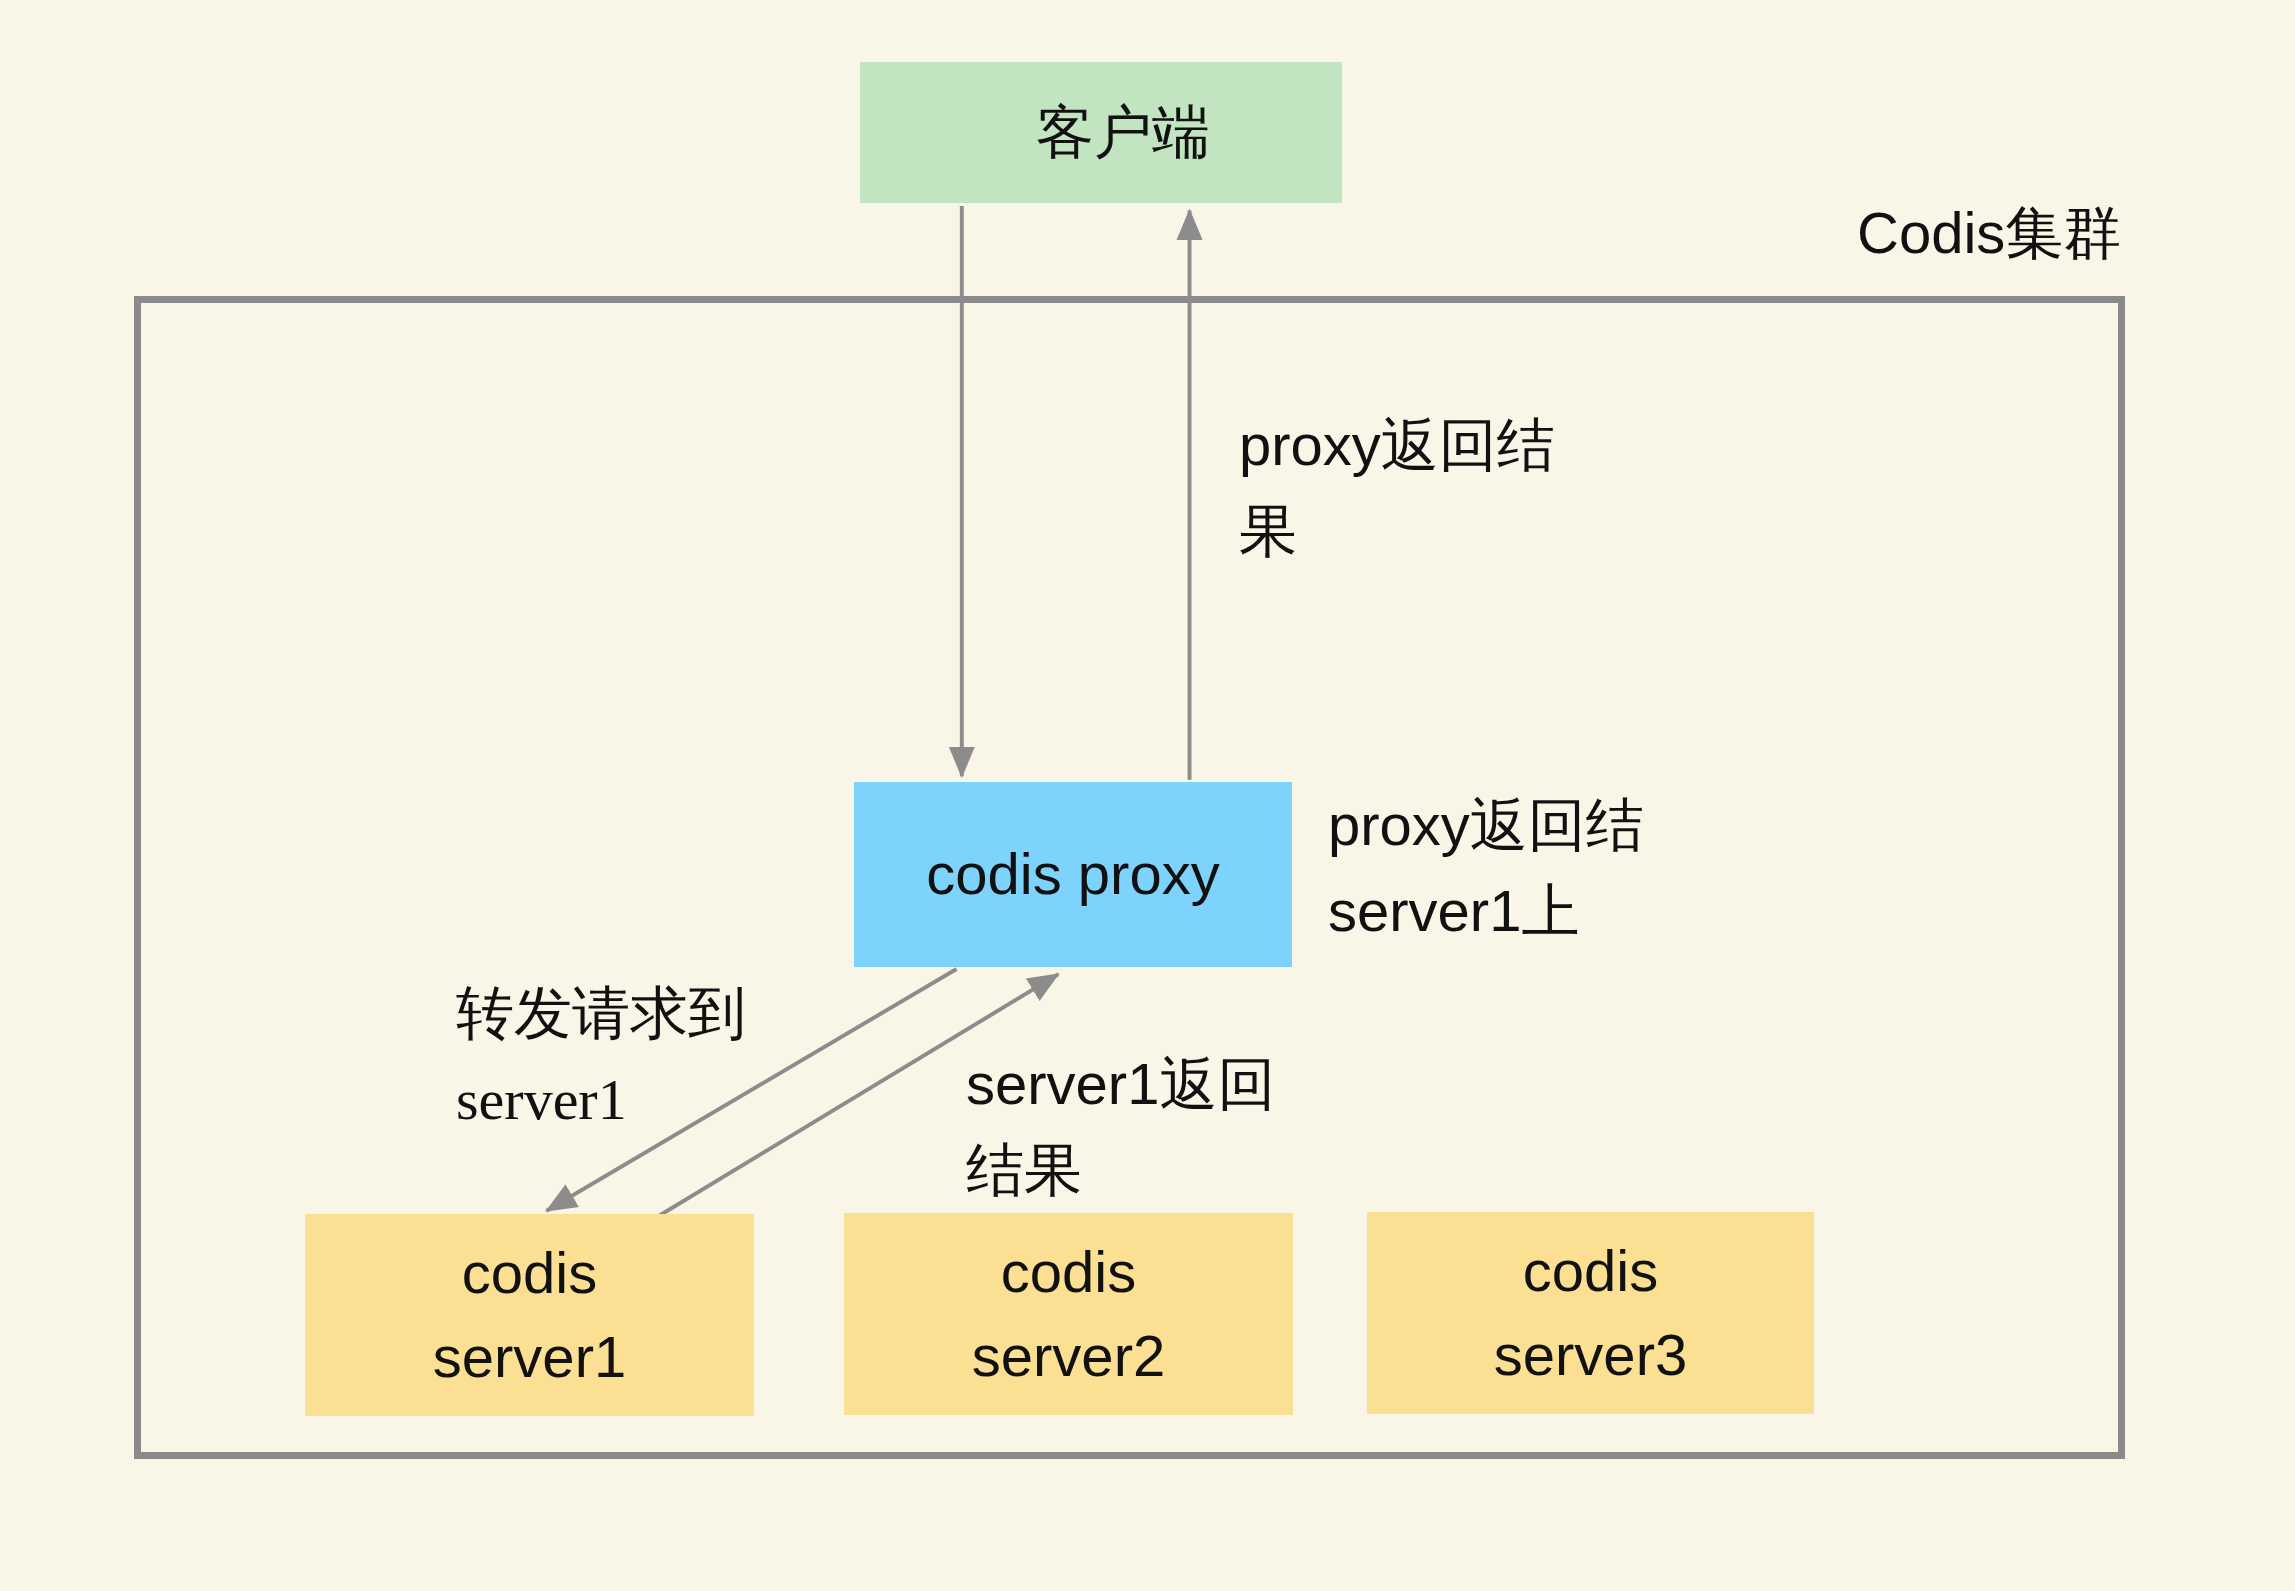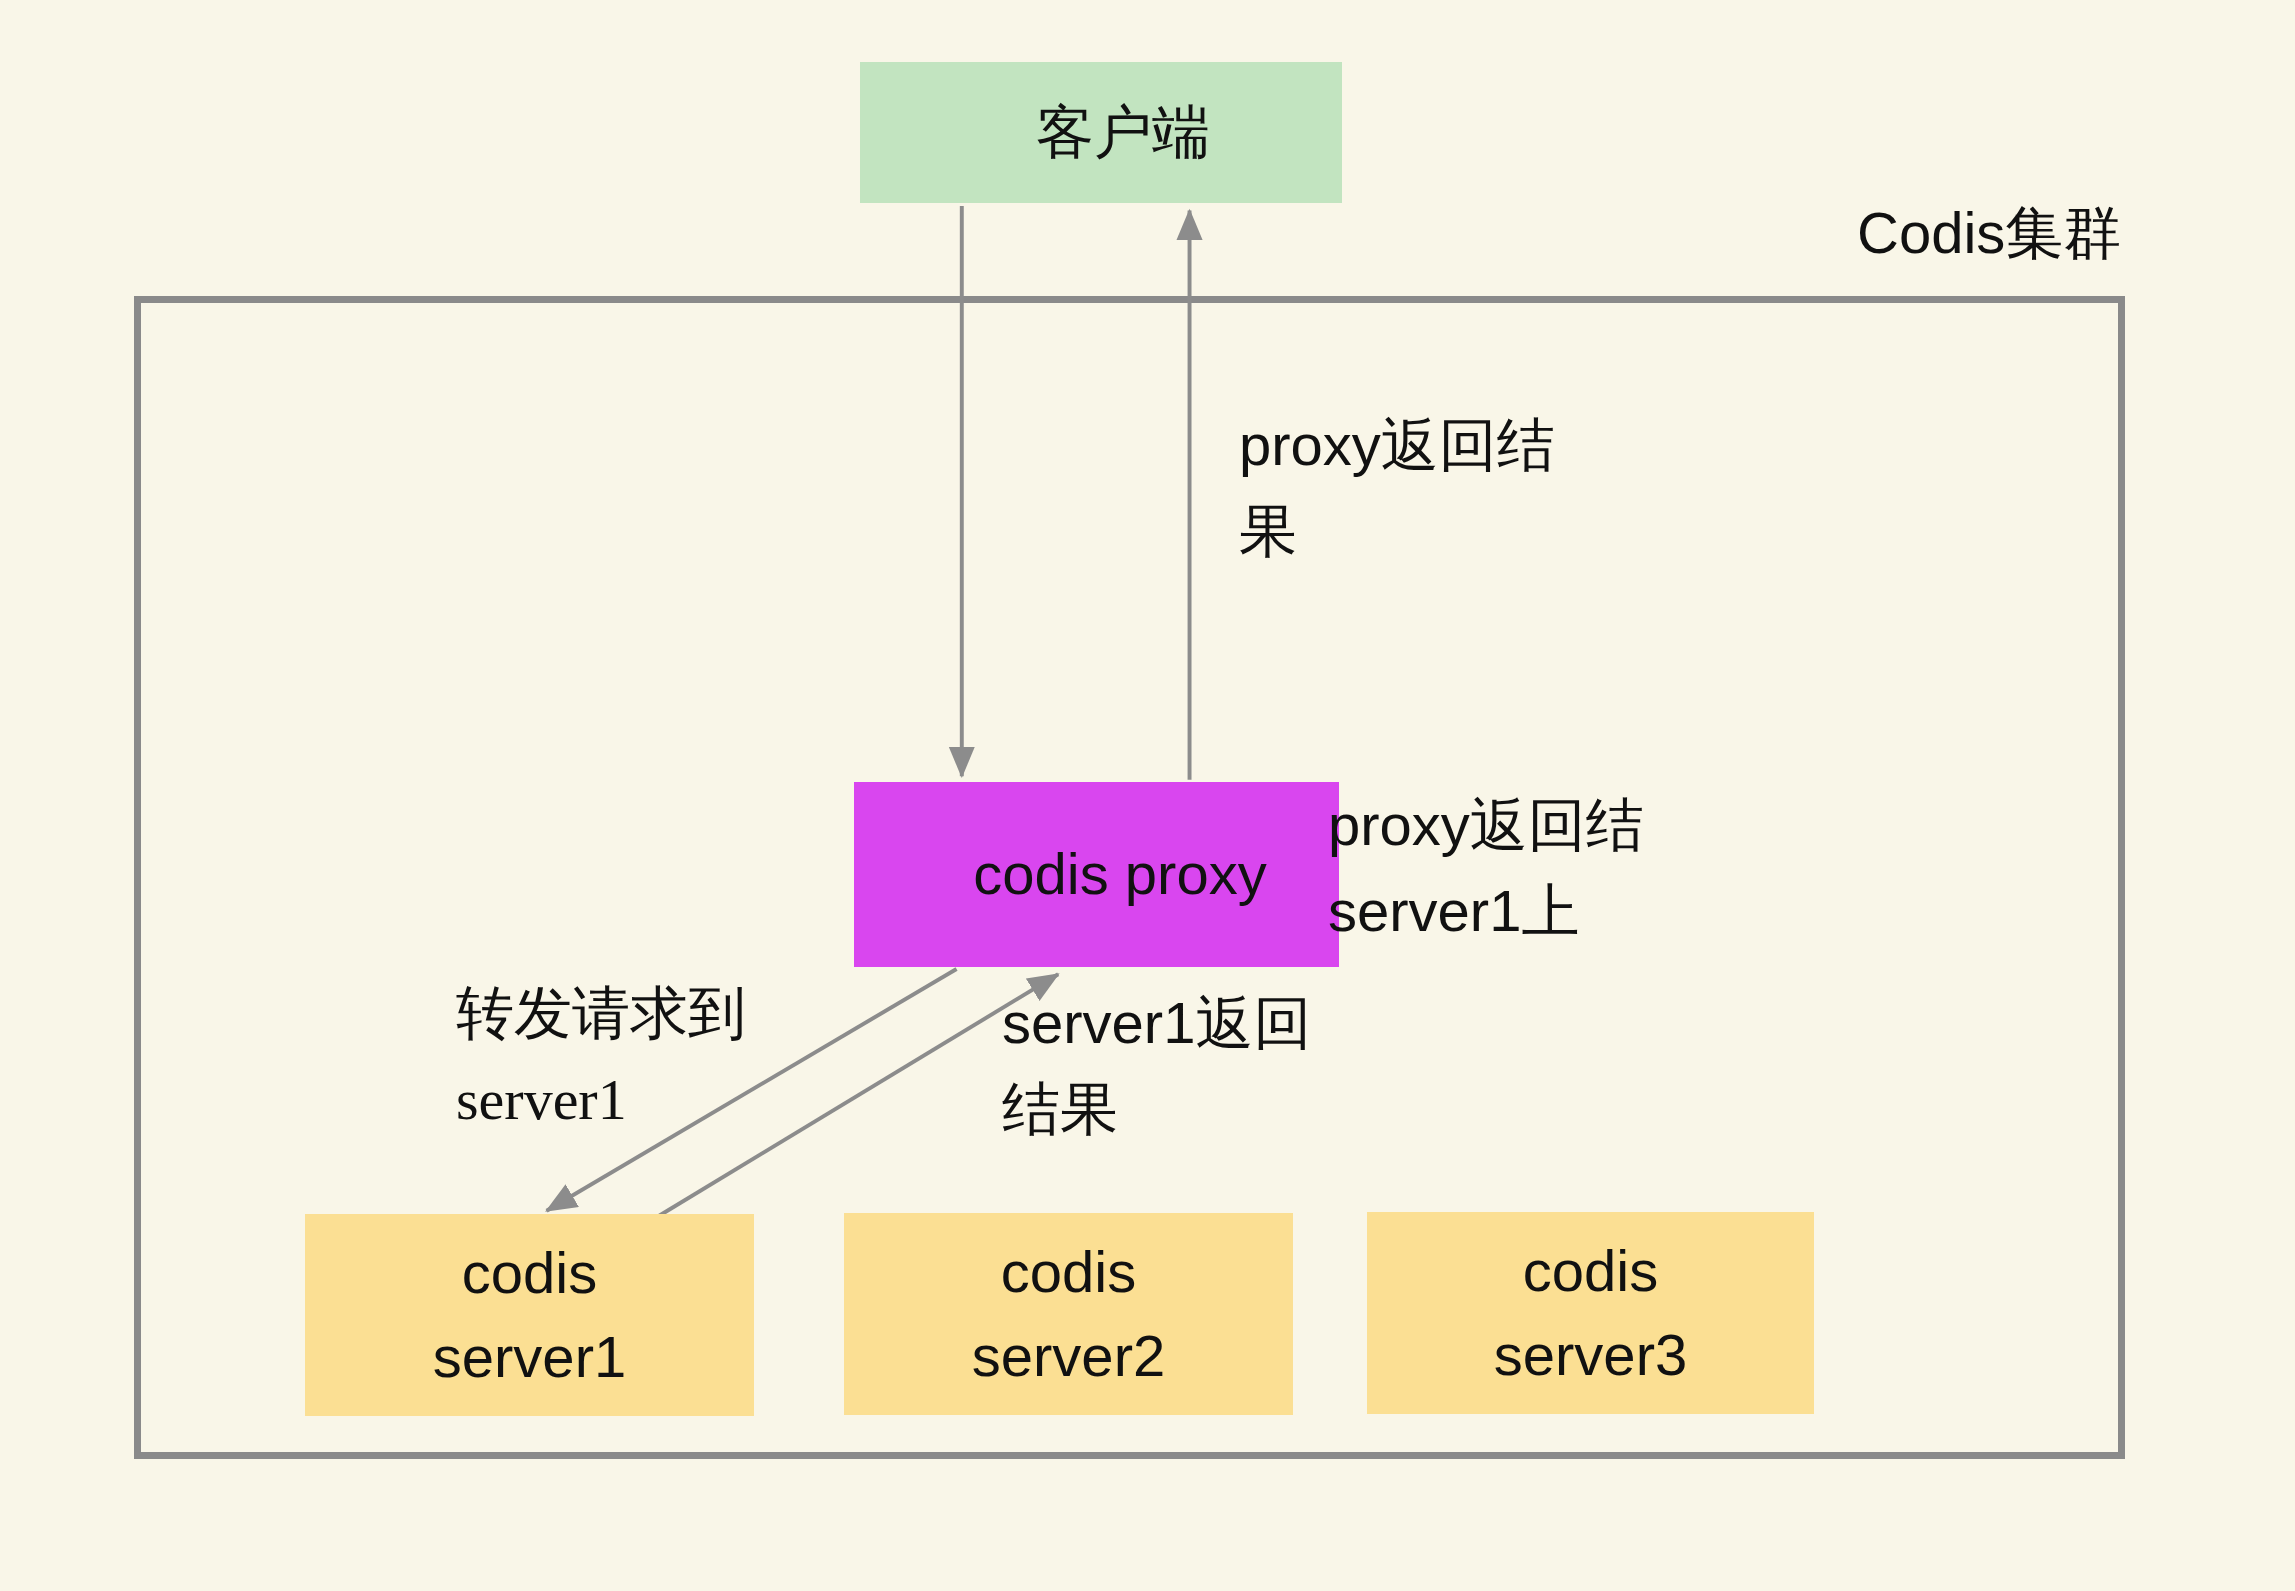--- a/index.html
+++ b/index.html
@@ -31,35 +31,35 @@
 
   .node {
     position: absolute;
     display: flex; align-items: center; justify-content: center;
     text-align: center;
     font-size: 58px;
     line-height: 1.45;
     white-space: pre-line;
   }
   .node-client  { left: 860px;  top: 62px;   width: 438px; height: 141px; background: #c2e4c0; padding-left: 44px; }
-  .node-proxy   { left: 854px;  top: 782px;  width: 438px; height: 185px; background: #d946ef; padding-left: 47px; }
+  .node-proxy   { left: 854px;  top: 782px;  width: 438px; height: 185px; background: #7dd3fc; }
   .node-server1 { left: 305px;  top: 1214px; width: 449px; height: 202px; background: #fbdf93; }
   .node-server2 { left: 844px;  top: 1213px; width: 449px; height: 202px; background: #fbdf93; }
   .node-server3 { left: 1367px; top: 1212px; width: 447px; height: 202px; background: #fbdf93; }
 
   .edge-label {
     position: absolute;
     font-size: 58px;
     line-height: 1.48;
     white-space: pre-line;
   }
   .lbl-send    { left: 659px;  top: 396px; }
   .lbl-return  { left: 1239px; top: 402px; }
   .lbl-forward { left: 456px;  top: 971px; font-family: Liberation Serif, serif; }
-  .lbl-srvret  { left: 966px; top: 980px; margin-left: 36px; }
+  .lbl-srvret  { left: 966px; top: 1041px; }
   .lbl-query   { left: 1328px; top: 782px; }
 </style>
 </head>
 <body>
 
 <div class="canvas">
 
   <div class="cluster-box"></div>
   <div class="cluster-label">Codis集群</div>
 

